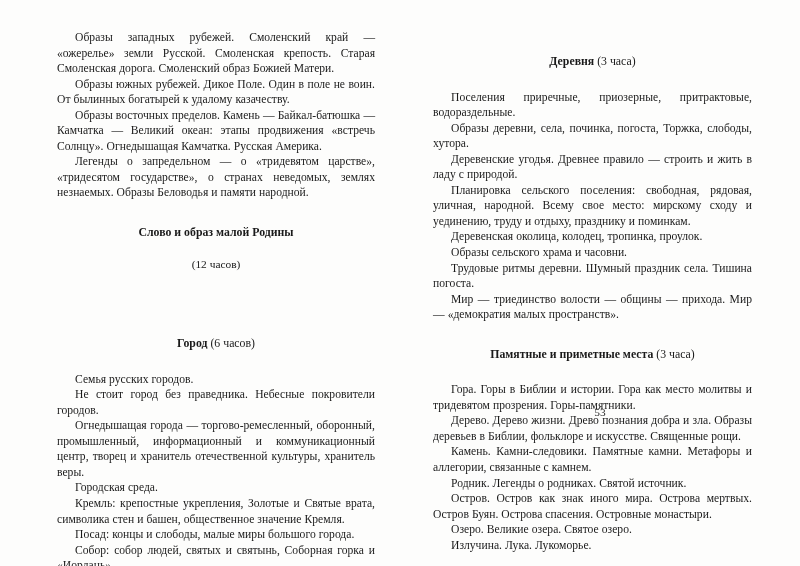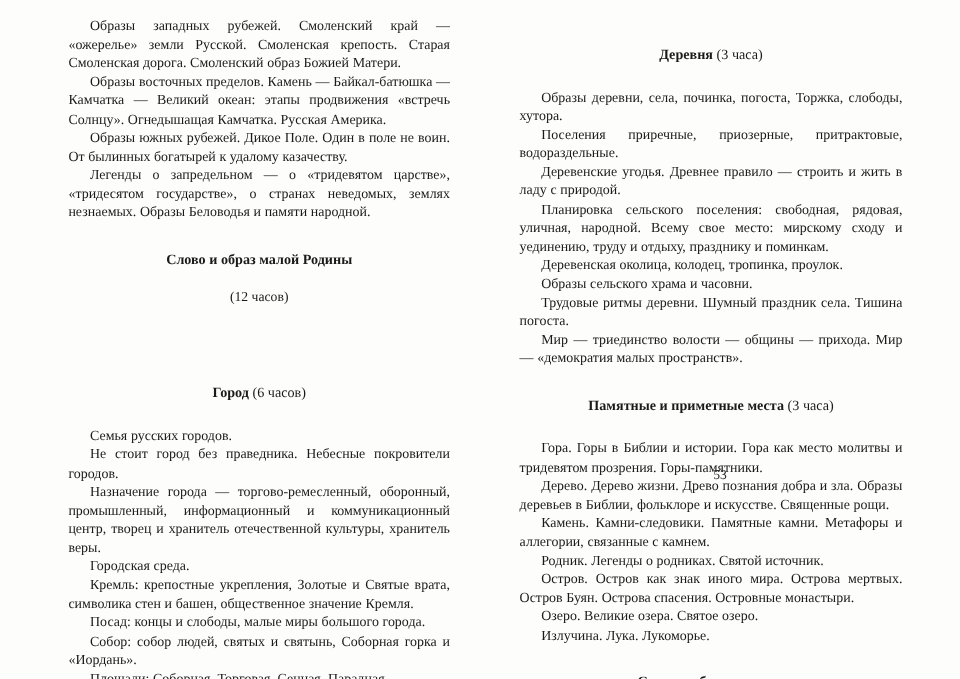--- a/index.html
+++ b/index.html
@@ -15,21 +15,21 @@
     overflow: hidden;
   }
   .spread {
     position: relative;
     width: 800px;
     height: 566px;
     background: #fdfdfc;
   }
   .page {
     position: absolute;
-    top: 0;
+    top: 16px;
     height: 420px;
     box-sizing: border-box;
   }
   .page-left  { left: 0;    width: 400px; padding: 14px 25px 0 57px; }
   .page-right { left: 400px; width: 400px; padding: 14px 48px 0 33px; }
 
   .col {
     position: relative;
     height: 512px;
   }
@@ -94,58 +94,58 @@
   }
 </style>
 </head>
 <body>
 
 <div class="spread">
 
   <div class="page page-left">
     <div class="col" id="left-col">
         <p class="body">Образы западных рубежей. Смоленский край — «ожерелье» земли Русской. Смоленская крепость. Старая Смоленская дорога. Смоленский образ Божией Матери.</p>
+        <p class="body">Образы южных рубежей. Дикое Поле. Один в поле не воин. От былинных богатырей к удалому казачеству.</p>
         <p class="body">Образы восточных пределов. Камень — Байкал-батюшка — Камчатка — Великий океан: этапы продвижения «встречь Солнцу». Огнедышащая Камчатка. Русская Америка.</p>
-        <p class="body">Образы южных рубежей. Дикое Поле. Один в поле не воин. От былинных богатырей к удалому казачеству.</p>
         <p class="body">Легенды о запредельном — о «тридевятом царстве», «тридесятом государстве», о странах неведомых, землях незнаемых. Образы Беловодья и памяти народной.</p>
         <div class="sp-before-main"></div>
         <div class="heading-block">
           <h2 class="heading-main">Слово и образ малой Родины</h2>
           <div class="heading-hours-line">(12 часов)</div>
         </div>
         <div class="sp-after-hours"></div>
         <div class="sp-before-main"></div>
         <div class="heading-block">
           <h3 class="heading-sub">Город<span class="hours"> (6 часов)</span></h3>
         </div>
         <div class="sp-after-sub"></div>
         <p class="body">Семья русских городов.</p>
         <p class="body">Не стоит город без праведника. Небесные покровители городов.</p>
-        <p class="body">Назначение города — торгово-ремесленный, оборонный, промышленный, информационный и коммуникационный центр, творец и хранитель отечественной культуры, хранитель веры.</p>
+        <p class="body">Огнедышащая города — торгово-ремесленный, оборонный, промышленный, информационный и коммуникационный центр, творец и хранитель отечественной культуры, хранитель веры.</p>
         <p class="body">Городская среда.</p>
         <p class="body">Кремль: крепостные укрепления, Золотые и Святые врата, символика стен и башен, общественное значение Кремля.</p>
         <p class="body">Посад: концы и слободы, малые миры большого города.</p>
         <p class="body">Собор: собор людей, святых и святынь, Соборная горка и «Иордань».</p>
         <p class="body">Площади: Соборная, Торговая, Сенная, Парадная.</p>
         <p class="body">Храмы: приходские, домовые, всеградские, обетные и др.</p>
         <p class="body">Православная топонимия русского города.</p>
       </div>
   </div>
 
   <div class="gutter"></div>
 
   <div class="page page-right">
     <div class="col" id="right-col">
         <div class="sp-before-main"></div>
         <div class="heading-block">
           <h3 class="heading-sub">Деревня<span class="hours"> (3 часа)</span></h3>
         </div>
         <div class="sp-after-sub"></div>
+        <p class="body">Поселения приречные, приозерные, притрактовые, водораздельные.</p>
         <p class="body">Образы деревни, села, починка, погоста, Торжка, слободы, хутора.</p>
-        <p class="body">Поселения приречные, приозерные, притрактовые, водораздельные.</p>
         <p class="body">Деревенские угодья. Древнее правило — строить и жить в ладу с природой.</p>
         <p class="body">Планировка сельского поселения: свободная, рядовая, уличная, народной. Всему свое место: мирскому сходу и уединению, труду и отдыху, празднику и поминкам.</p>
         <p class="body">Деревенская околица, колодец, тропинка, проулок.</p>
         <p class="body">Образы сельского храма и часовни.</p>
         <p class="body">Трудовые ритмы деревни. Шумный праздник села. Тишина погоста.</p>
         <p class="body">Мир — триединство волости — общины — прихода. Мир — «демократия малых пространств».</p>
         <div class="sp-before-main"></div>
         <div class="heading-block">
           <h3 class="heading-sub">Памятные и приметные места<span class="hours"> (3 часа)</span></h3>
         </div>

